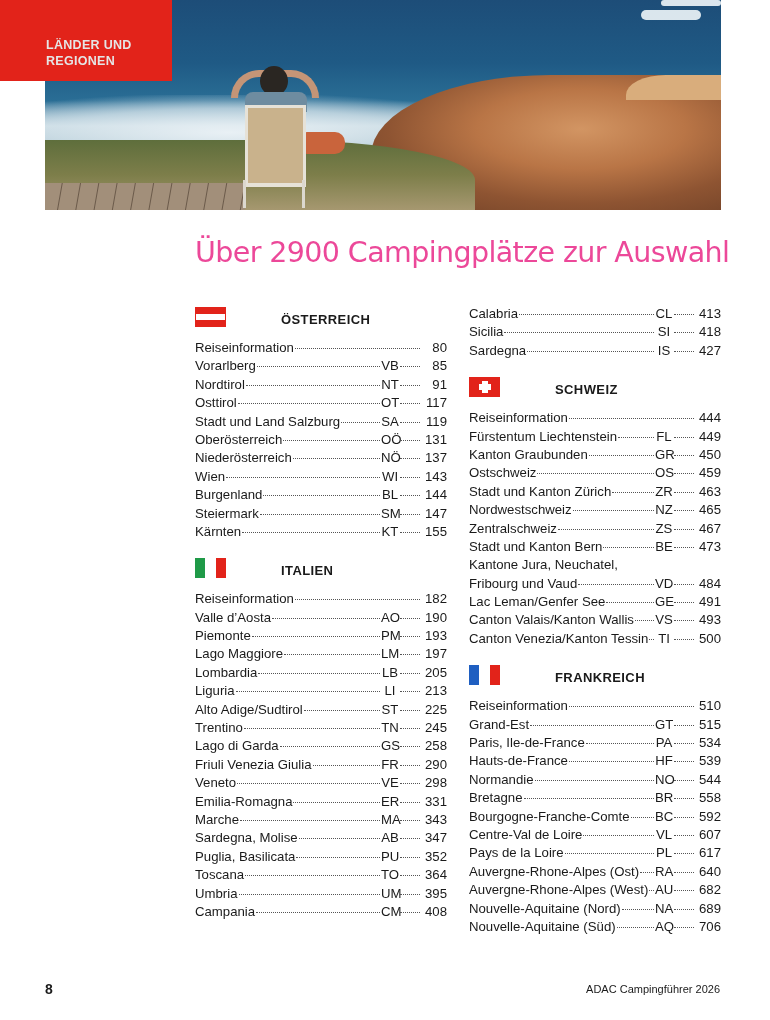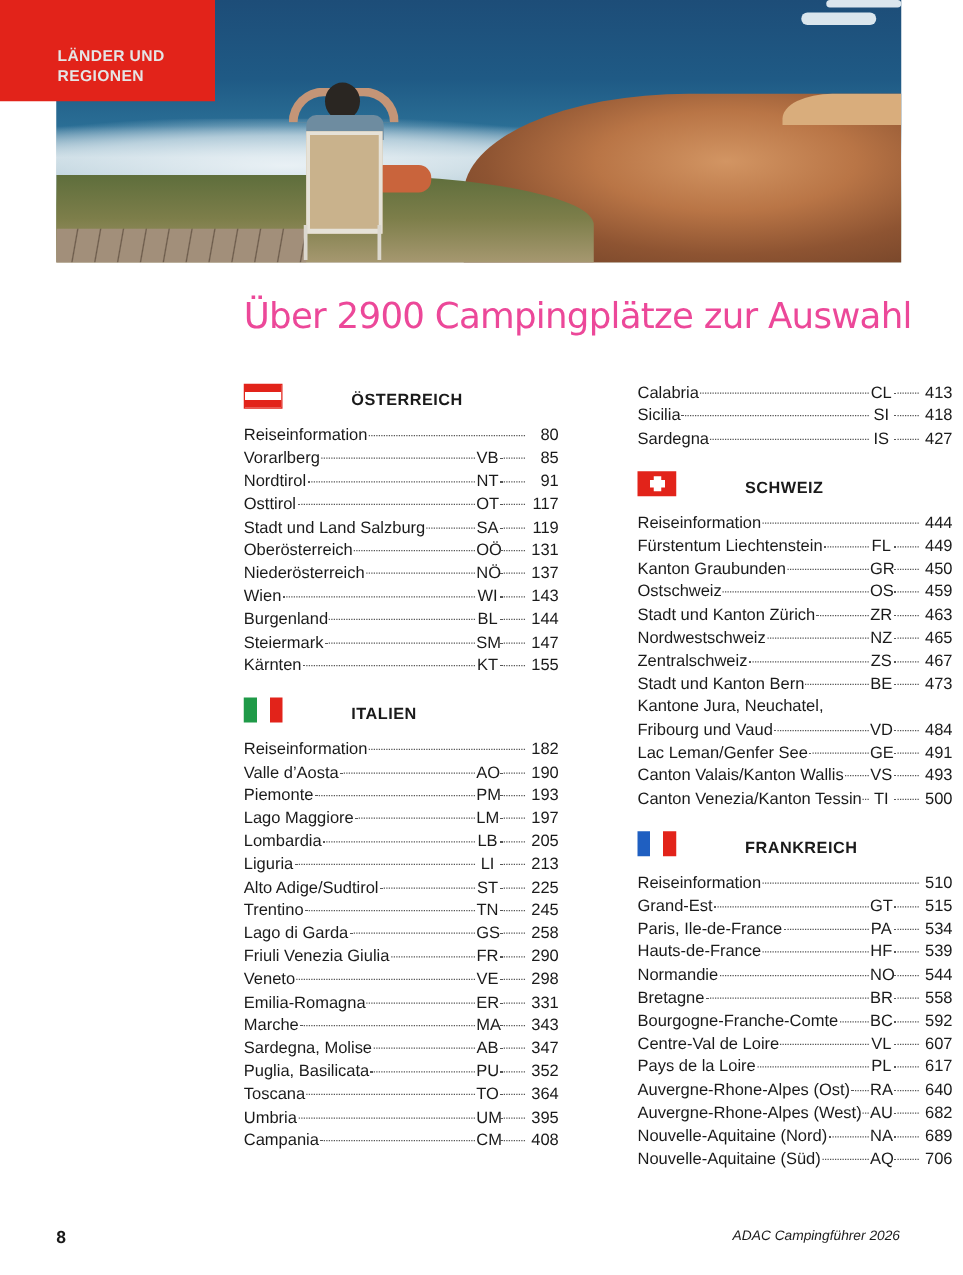--- a/index.html
+++ b/index.html
@@ -40,21 +40,21 @@
   }
   .section-tag .tag-text { position: absolute; left: 46px; top: 37px; }
 
   .page-title {
     position: absolute; left: 195px; top: 236px; font-size: 28.5px; color: #ec4899;
     font-family: "DejaVu Sans", sans-serif; letter-spacing: -0.6px; white-space: nowrap;
   }
 
   .col { position: absolute; width: 252px; }
   .col-left { left: 195px; top: 305px; }
-  .col-right { left: 469px; top: 306px; margin-left: 41px; }
+  .col-right { left: 469px; top: 306px; }
 
   .country-head { display: flex; align-items: flex-end; height: 22px; margin: 0 0 13px 0; gap: 40px; }
   .flag { width: 31px; height: 20px; margin-right: 15px; box-sizing: border-box; flex: none; }
   .flag-at { background: linear-gradient(180deg, #e2231a 0 33.3%, #ffffff 33.3% 66.6%, #e2231a 66.6% 100%); border:1px solid #e2231a; }
   .flag-it { background: linear-gradient(90deg, #1f9a48 0 33.3%, #ffffff 33.3% 66.6%, #e2231a 66.6% 100%); }
   .flag-fr { background: linear-gradient(90deg, #1f5fc1 0 33.3%, #ffffff 33.3% 66.6%, #e2231a 66.6% 100%); }
   .flag-ch { background: #e2231a; position: relative; }
   .flag-ch::before { content:""; position:absolute; left:12.5px; top:4px; width:6px; height:12px; background:#fff; }
   .flag-ch::after { content:""; position:absolute; left:9.5px; top:7px; width:12px; height:6px; background:#fff; }
   .country-name { font-weight: bold; font-size: 13px; letter-spacing: 0.4px; }
@@ -63,21 +63,21 @@
   .entry .name { flex: none; }
   .entry .dots { flex: 1 1 auto; border-bottom: 1px dotted #555; margin: 0 1px; position: relative; top: -3px; min-width: 4px; }
   .entry .code { flex: none; width: 18px; text-align: center; }
   .entry .dots2 { flex: none; width: 20px; border-bottom: 1px dotted #555; margin: 0 1px; position: relative; top: -3px; }
   .entry .page { flex: none; width: 26px; text-align: right; }
 
   .spacer-sm { height: 14px; }
   .spacer-md { height: 14px; }
 
   .footer-page { position: absolute; left: 45px; top: 981px; font-weight: bold; font-size: 14px; }
-  .footer-pub { position: absolute; right: 50px; top: 983px; font-size: 11px; font-style: italic; }
+  .footer-pub { position: absolute; right: 50px; top: 983px; font-size: 11px; }
 </style>
 </head>
 <body>
 
 <div class="hero">
   <div class="sea-foam"></div>
   <div class="wave1"></div>
   <div class="wave2"></div>
   <div class="cliff"></div>
   <div class="cliff-top"></div>

